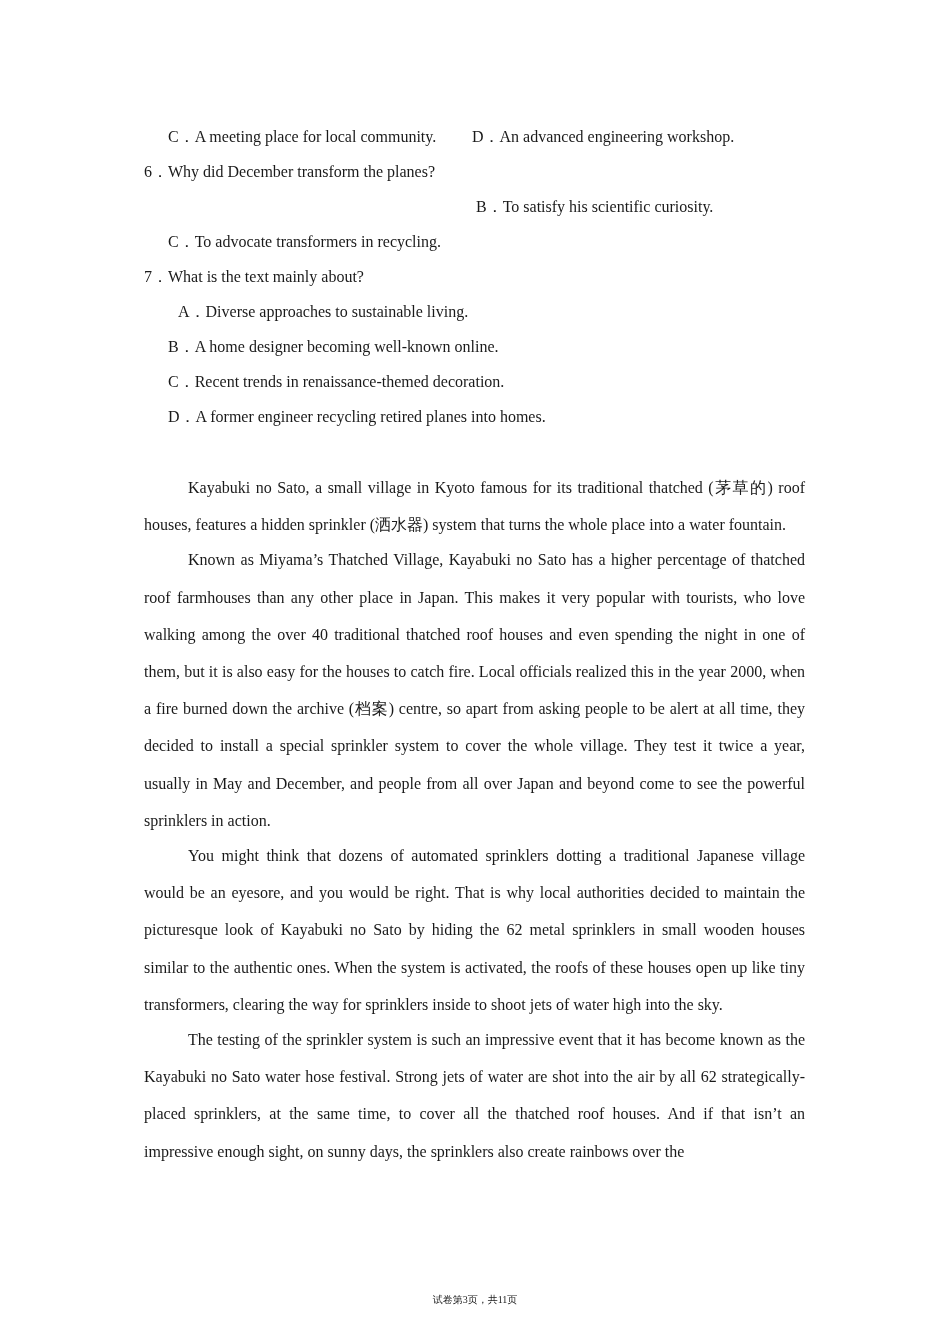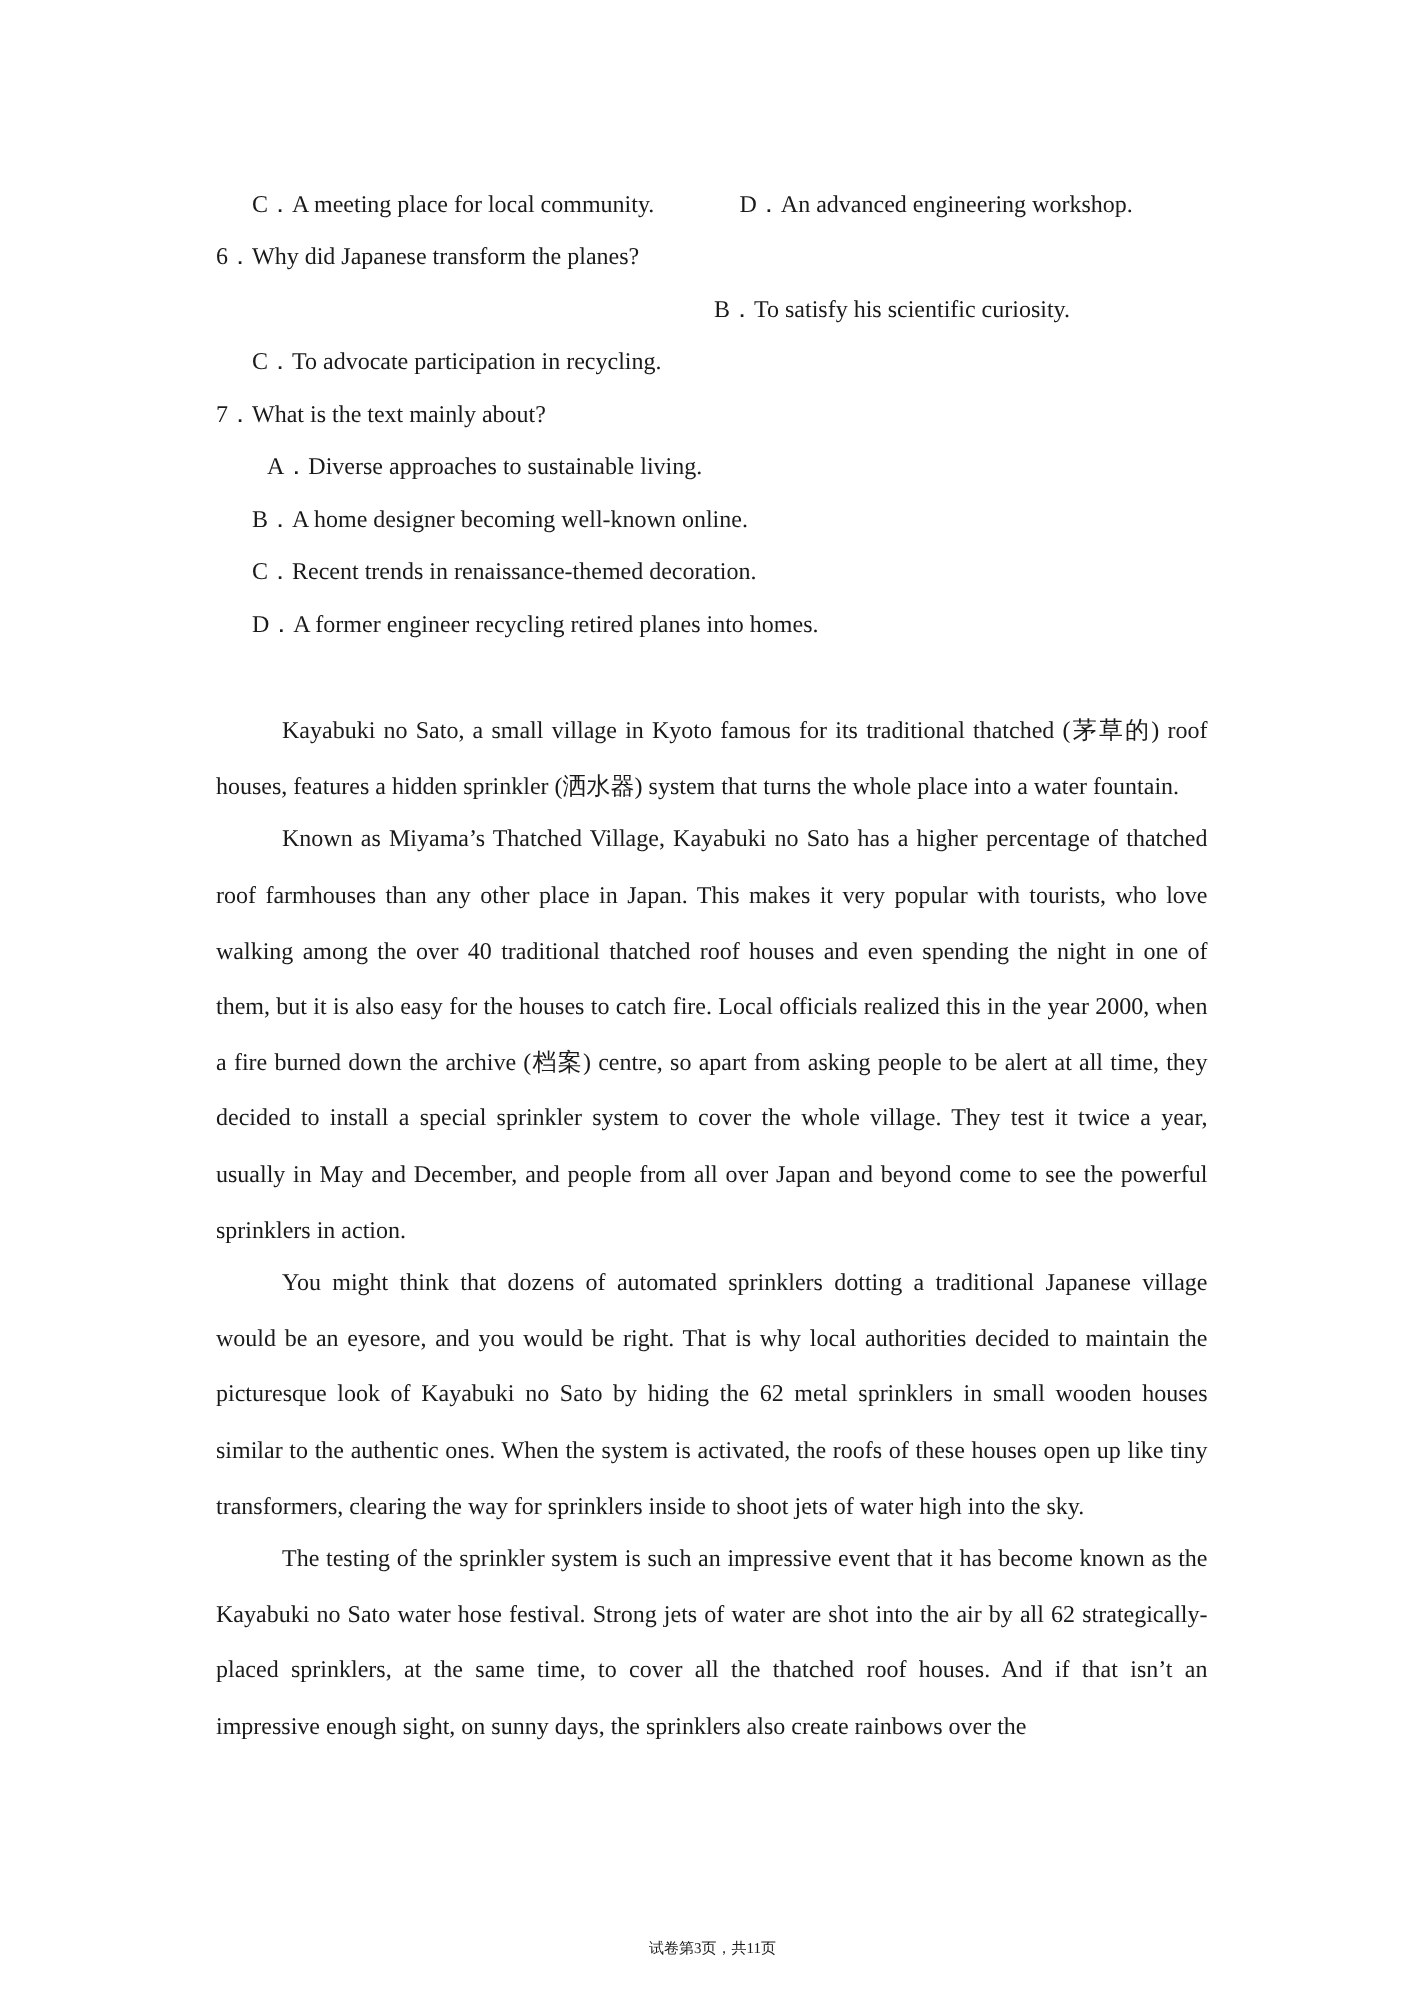--- a/index.html
+++ b/index.html
@@ -13,32 +13,32 @@
   .footer { position: absolute; top: 1290px; left: 0; width: 950px; text-align: center; font-size: 10px; line-height: 20px; }
 </style>
 </head>
 <body>
 
 <div class="page">
 
   <div class="opt" style="left:168px; top:127px;">
     <span>C．</span><span>A meeting place for local community.</span>
   </div>
-  <div class="opt" style="left:493px; top:127px;">
+  <div class="opt" style="left:472px; top:127px;">
     <span>D．</span><span>An advanced engineering workshop.</span>
   </div>
 
   <div class="q" style="top:162px;">
-    <span>6．</span><span>Why did Japanese transform the planes?</span>
+    <span>6．</span><span>Why did December transform the planes?</span>
   </div>
   <div class="opt" style="left:476px; top:197px;">
     <span>B．</span><span>To satisfy his scientific curiosity.</span>
   </div>
   <div class="opt" style="left:168px; top:232px;">
-    <span>C．</span><span>To advocate participation in recycling.</span>
+    <span>C．</span><span>To advocate transformers in recycling.</span>
   </div>
 
   <div class="q" style="top:267px;">
     <span>7．</span><span>What is the text mainly about?</span>
   </div>
   <div class="opt" style="left:178px; top:302px;">
     <span>A．</span><span>Diverse approaches to sustainable living.</span>
   </div>
   <div class="opt" style="left:168px; top:337px;">
     <span>B．</span><span>A home designer becoming well-known online.</span>

